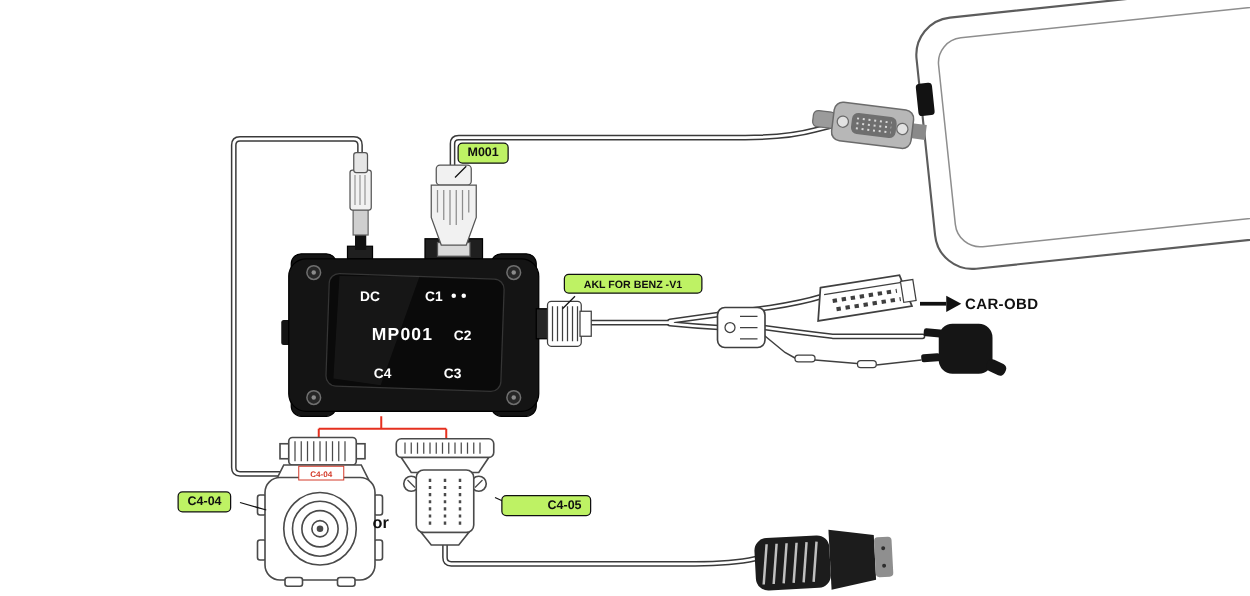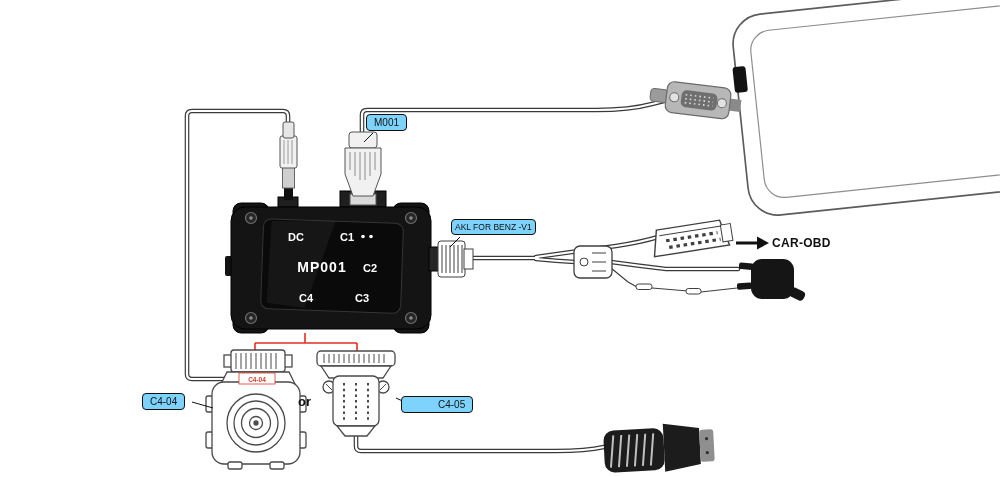--- a/index.html
+++ b/index.html
@@ -4,25 +4,25 @@
 <style>
   html,body{margin:0;padding:0;background:#fff;}
   .stage{
     position:relative;width:1000px;height:477px;background:#fff;
     font-family:"Liberation Sans",sans-serif;overflow:hidden;
   }
   .stage svg{position:absolute;inset:0;}
   .cable-outer use{stroke:#3a3a3a;stroke-width:4.6;fill:none;stroke-linecap:round;}
   .cable-inner use{stroke:#ffffff;stroke-width:2.2;fill:none;stroke-linecap:round;}
   .label-box{
-    position:absolute;background:#7dd3fc;border:1.5px solid #101010;border-radius:4px;
-    padding:1px 7px;font-weight:normal;font-size:10px;color:#101010;white-space:nowrap;
+    position:absolute;background:#bef264;border:1.5px solid #101010;border-radius:4px;
+    padding:1px 7px;font-weight:bold;font-size:10px;color:#101010;white-space:nowrap;
     line-height:13px;z-index:5;
   }
-  .label-box.small{font-size:8.5px;padding:2px 3px;line-height:10px;}
+  .label-box.small{font-size:8.5px;padding:2px 15px;line-height:10px;}
   .plain-label{
     position:absolute;font-weight:bold;color:#101010;white-space:nowrap;z-index:5;
   }
 </style>
 </head>
 <body>
 
 <div class="stage">
 
 <svg width="1000" height="477" viewBox="0 0 1000 477">
@@ -225,21 +225,21 @@
 </div>
 
 <div class="label-box" style="left:142px;top:393px;">
   <span>C4-04</span>
 </div>
 
 <div class="label-box" style="left:401px;top:396px;padding-left:36px;">
   <span>C4-05</span>
 </div>
 
-<div class="plain-label" style="left:298px;top:394px;font-size:13px;">
+<div class="plain-label" style="left:298px;top:410px;font-size:13px;">
   <span>or</span>
 </div>
 
 <div class="plain-label" style="left:772px;top:236px;font-size:12px;letter-spacing:0.3px;">
   <span>CAR-OBD</span>
 </div>
 
 </div>
 
 </body></html>

